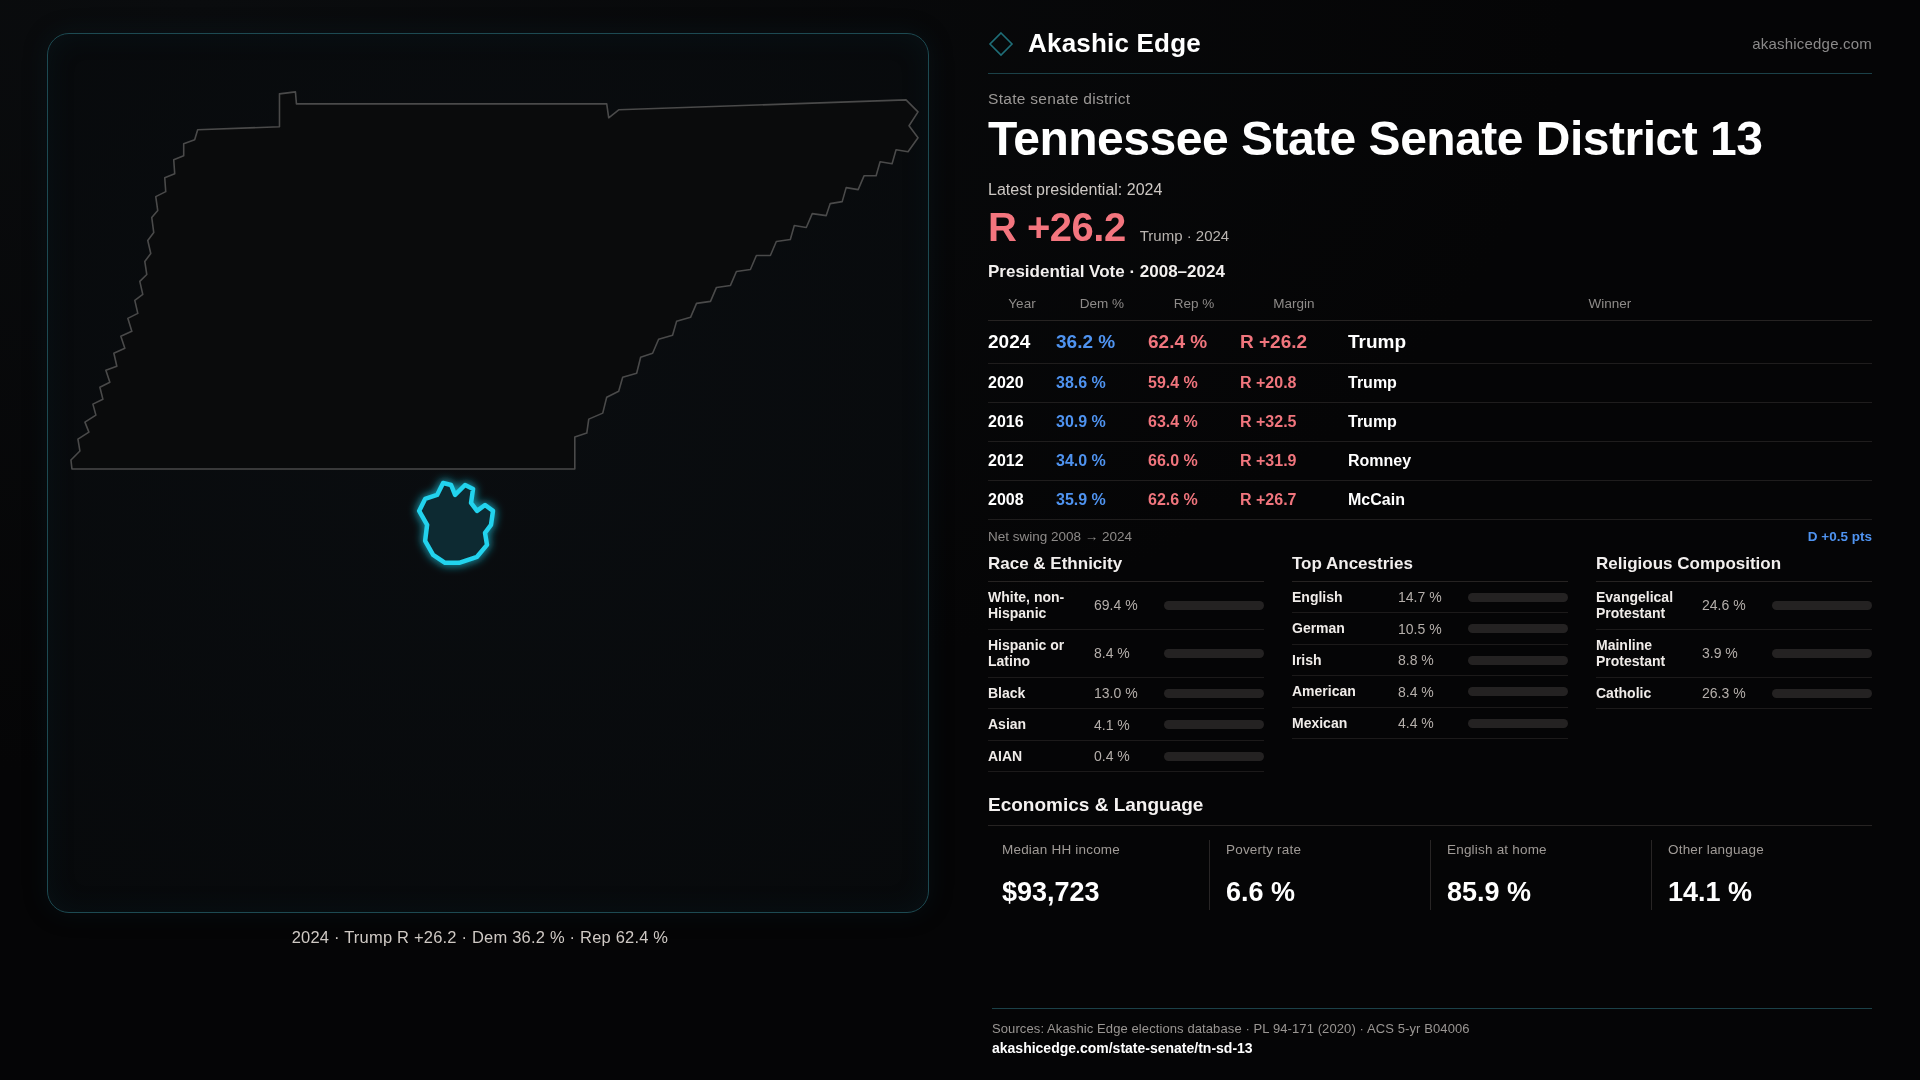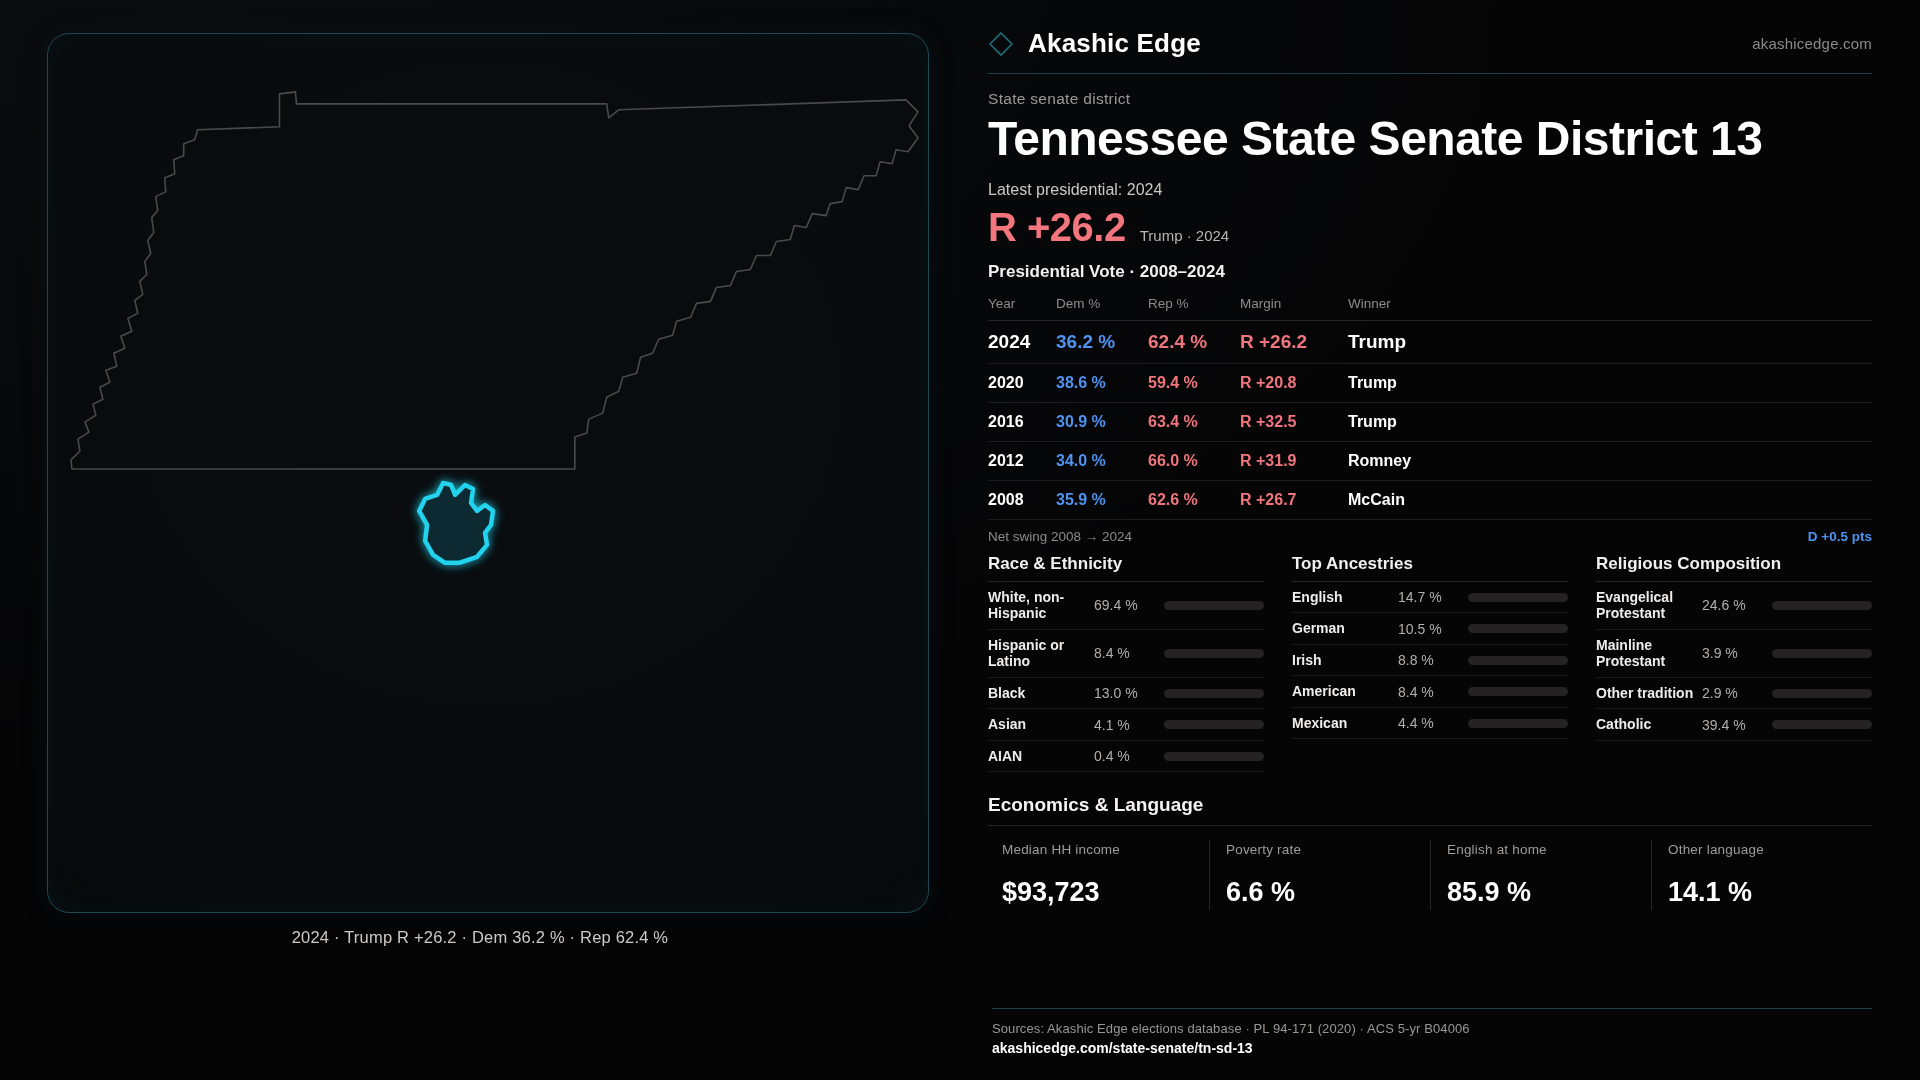--- a/index.html
+++ b/index.html
@@ -87,21 +87,21 @@
   .margin-sub { font-size: 15px; color: #b9b4b0; }
 
   .sec-title {
     margin-top: 12px;
     font-size: 17px; font-weight: bold; color: #f2efee;
   }
 
   
   table.votes { width: 100%; border-collapse: collapse; margin-top: 10px; }
   table.votes th {
-    text-align: left; font-weight: normal;
+    text-align: center; font-weight: normal;
     font-size: 13.5px; color: #8e8b89;
     padding: 4px 0 9px 0;
     border-bottom: 1px solid #262322;
   }
   table.votes td {
     padding: 10px 0;
     border-bottom: 1px solid #1f1d1d;
     font-size: 16px;
     vertical-align: middle;
   }
@@ -364,27 +364,22 @@
           <span class="demo-lab">Evangelical Protestant</span>
           <span class="demo-val">24.6 %</span>
           <span class="bar-track"><span class="bar-fill" style="width: 24.6%; background: rgb(239, 107, 114);"></span></span>
         </div>
         <div class="demo-row">
           <span class="demo-lab">Mainline Protestant</span>
           <span class="demo-val">3.9 %</span>
           <span class="bar-track"><span class="bar-fill" style="width: 3.9%; background: rgb(79, 147, 240);"></span></span>
         </div>
         <div class="demo-row">
-          <span class="demo-lab">Other tradition</span>
-          <span class="demo-val">2.9 %</span>
-          <span class="bar-track"><span class="bar-fill" style="width: 2.9%; background: rgb(156, 163, 175);"></span></span>
-        </div>
-        <div class="demo-row">
           <span class="demo-lab">Catholic</span>
-          <span class="demo-val">39.4 %</span>
+          <span class="demo-val">26.3 %</span>
           <span class="bar-track"><span class="bar-fill" style="width: 2.4%; background: rgb(232, 160, 32);"></span></span>
         </div>
       </div>
 
     </div>
 
     <div class="econ-title">Economics &amp; Language</div>
     <div class="econ-grid">
       <div class="econ-cell">
         <div class="econ-lab">Median HH income</div>

